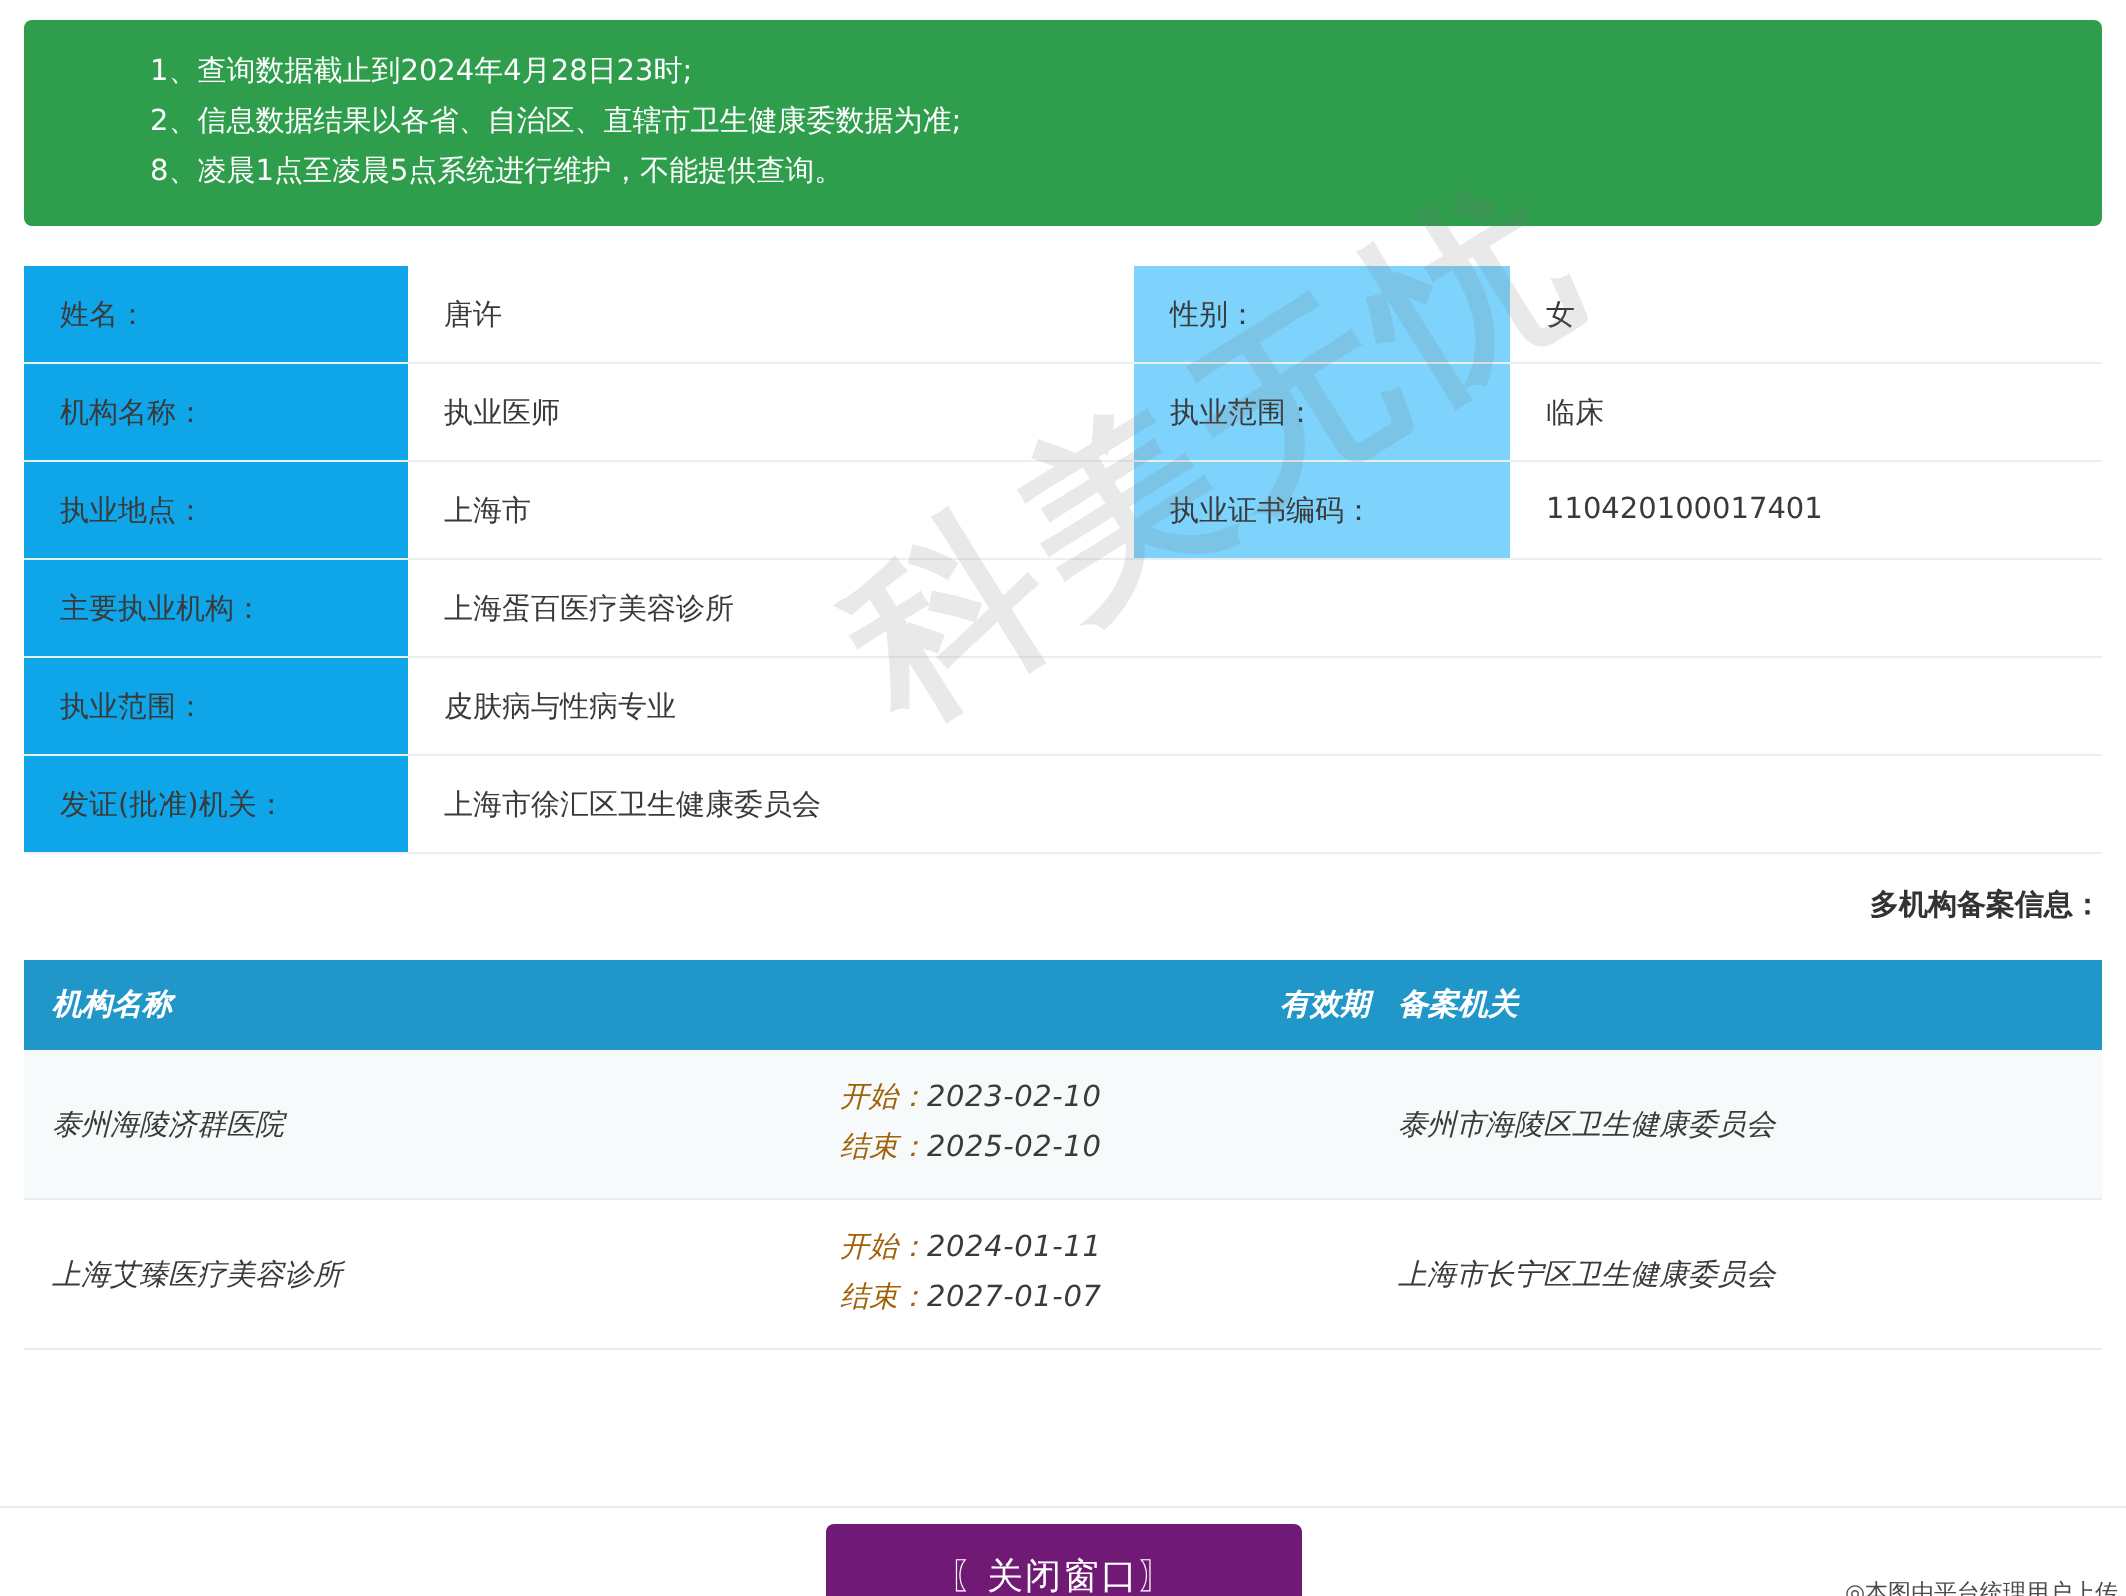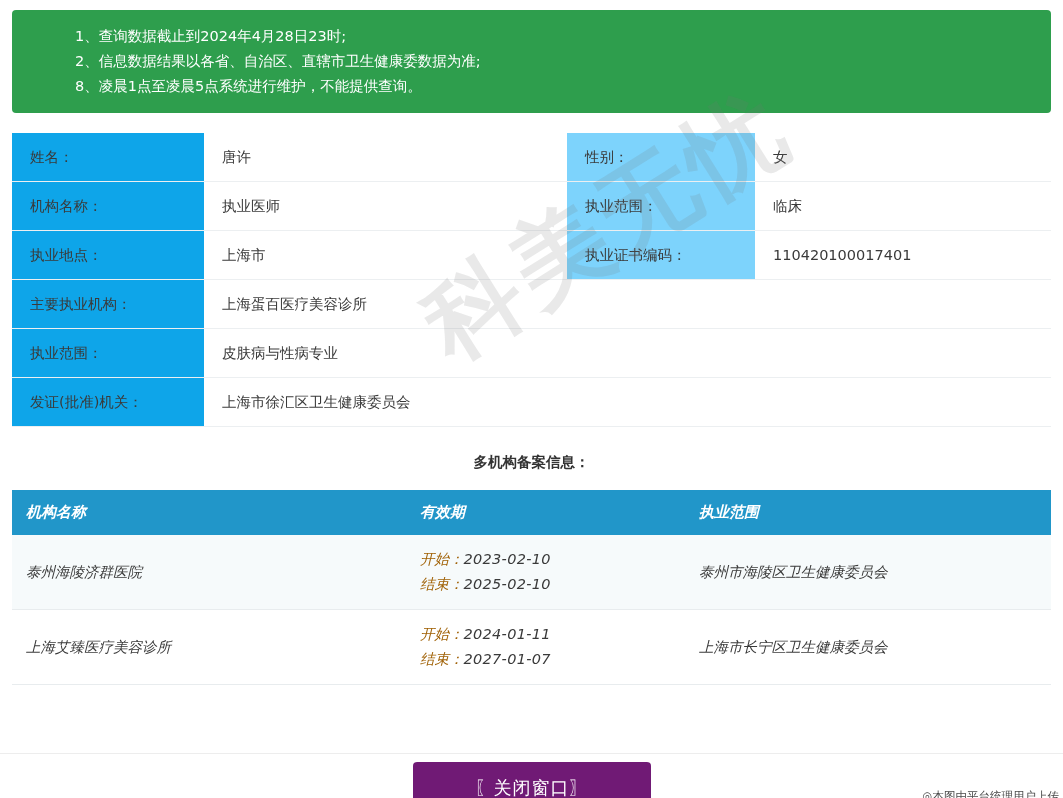--- a/index.html
+++ b/index.html
@@ -61,44 +61,44 @@
     width: 174px;
   }
   .cell-value { width: 345px; }
   .cell-value.span { width: auto; }
   .cell-label2 { background: #7dd3fc; width: 170px; }
   .cell-value2 { width: auto; }
 
   
   .subtitle {
     width: 1039px;
-    text-align: center;
+    text-align: right;
     font-weight: bold;
     font-size: 14.5px;
     color: #333;
-    margin-top: 26px;
+    margin-top: 16px;
     margin-bottom: 18px;
   }
 
   
   .filing-table {
     width: 1039px;
     border-collapse: collapse;
     table-layout: fixed;
   }
   .filing-table thead th {
     background: #2196c9;
     color: #ffffff;
     font-size: 15px;
     font-weight: bold;
     text-align: left;
     padding: 13px 0 13px 14px;
   }
   .filing-table thead th.c1 { width: 380px; }
-  .filing-table thead th.c2 { width: 265px; }
+  .filing-table thead th.c2 { width: 265px; text-align: right; }
   .filing-table thead th.c3 { width: auto; }
   .filing-table tbody td {
     padding: 12px 0 12px 14px;
     font-size: 14.5px;
     color: #3a3a3a;
     border-bottom: 1px solid #e8ecee;
     vertical-align: middle;
   }
   .filing-table tbody tr:nth-child(odd) { background: #f6fafb; }
   .filing-table tbody tr:nth-child(even) { background: #ffffff; }
@@ -212,21 +212,21 @@
   </table>
 
   <div class="subtitle">多机构备案信息：</div>
 
   <div class="table-clip">
     <table class="filing-table">
       <thead>
         <tr>
           <th class="c1">机构名称</th>
           <th class="c2">有效期</th>
-          <th class="c3">执业范围</th>
+          <th class="c3">备案机关</th>
         </tr>
       </thead>
       <tbody>
         <tr>
           <td>泰州海陵济群医院</td>
           <td>
             <div class="date-line">
               <span class="date-lbl">开始：</span><span class="date-val">2023-02-10</span>
             </div>
             <div class="date-line">

